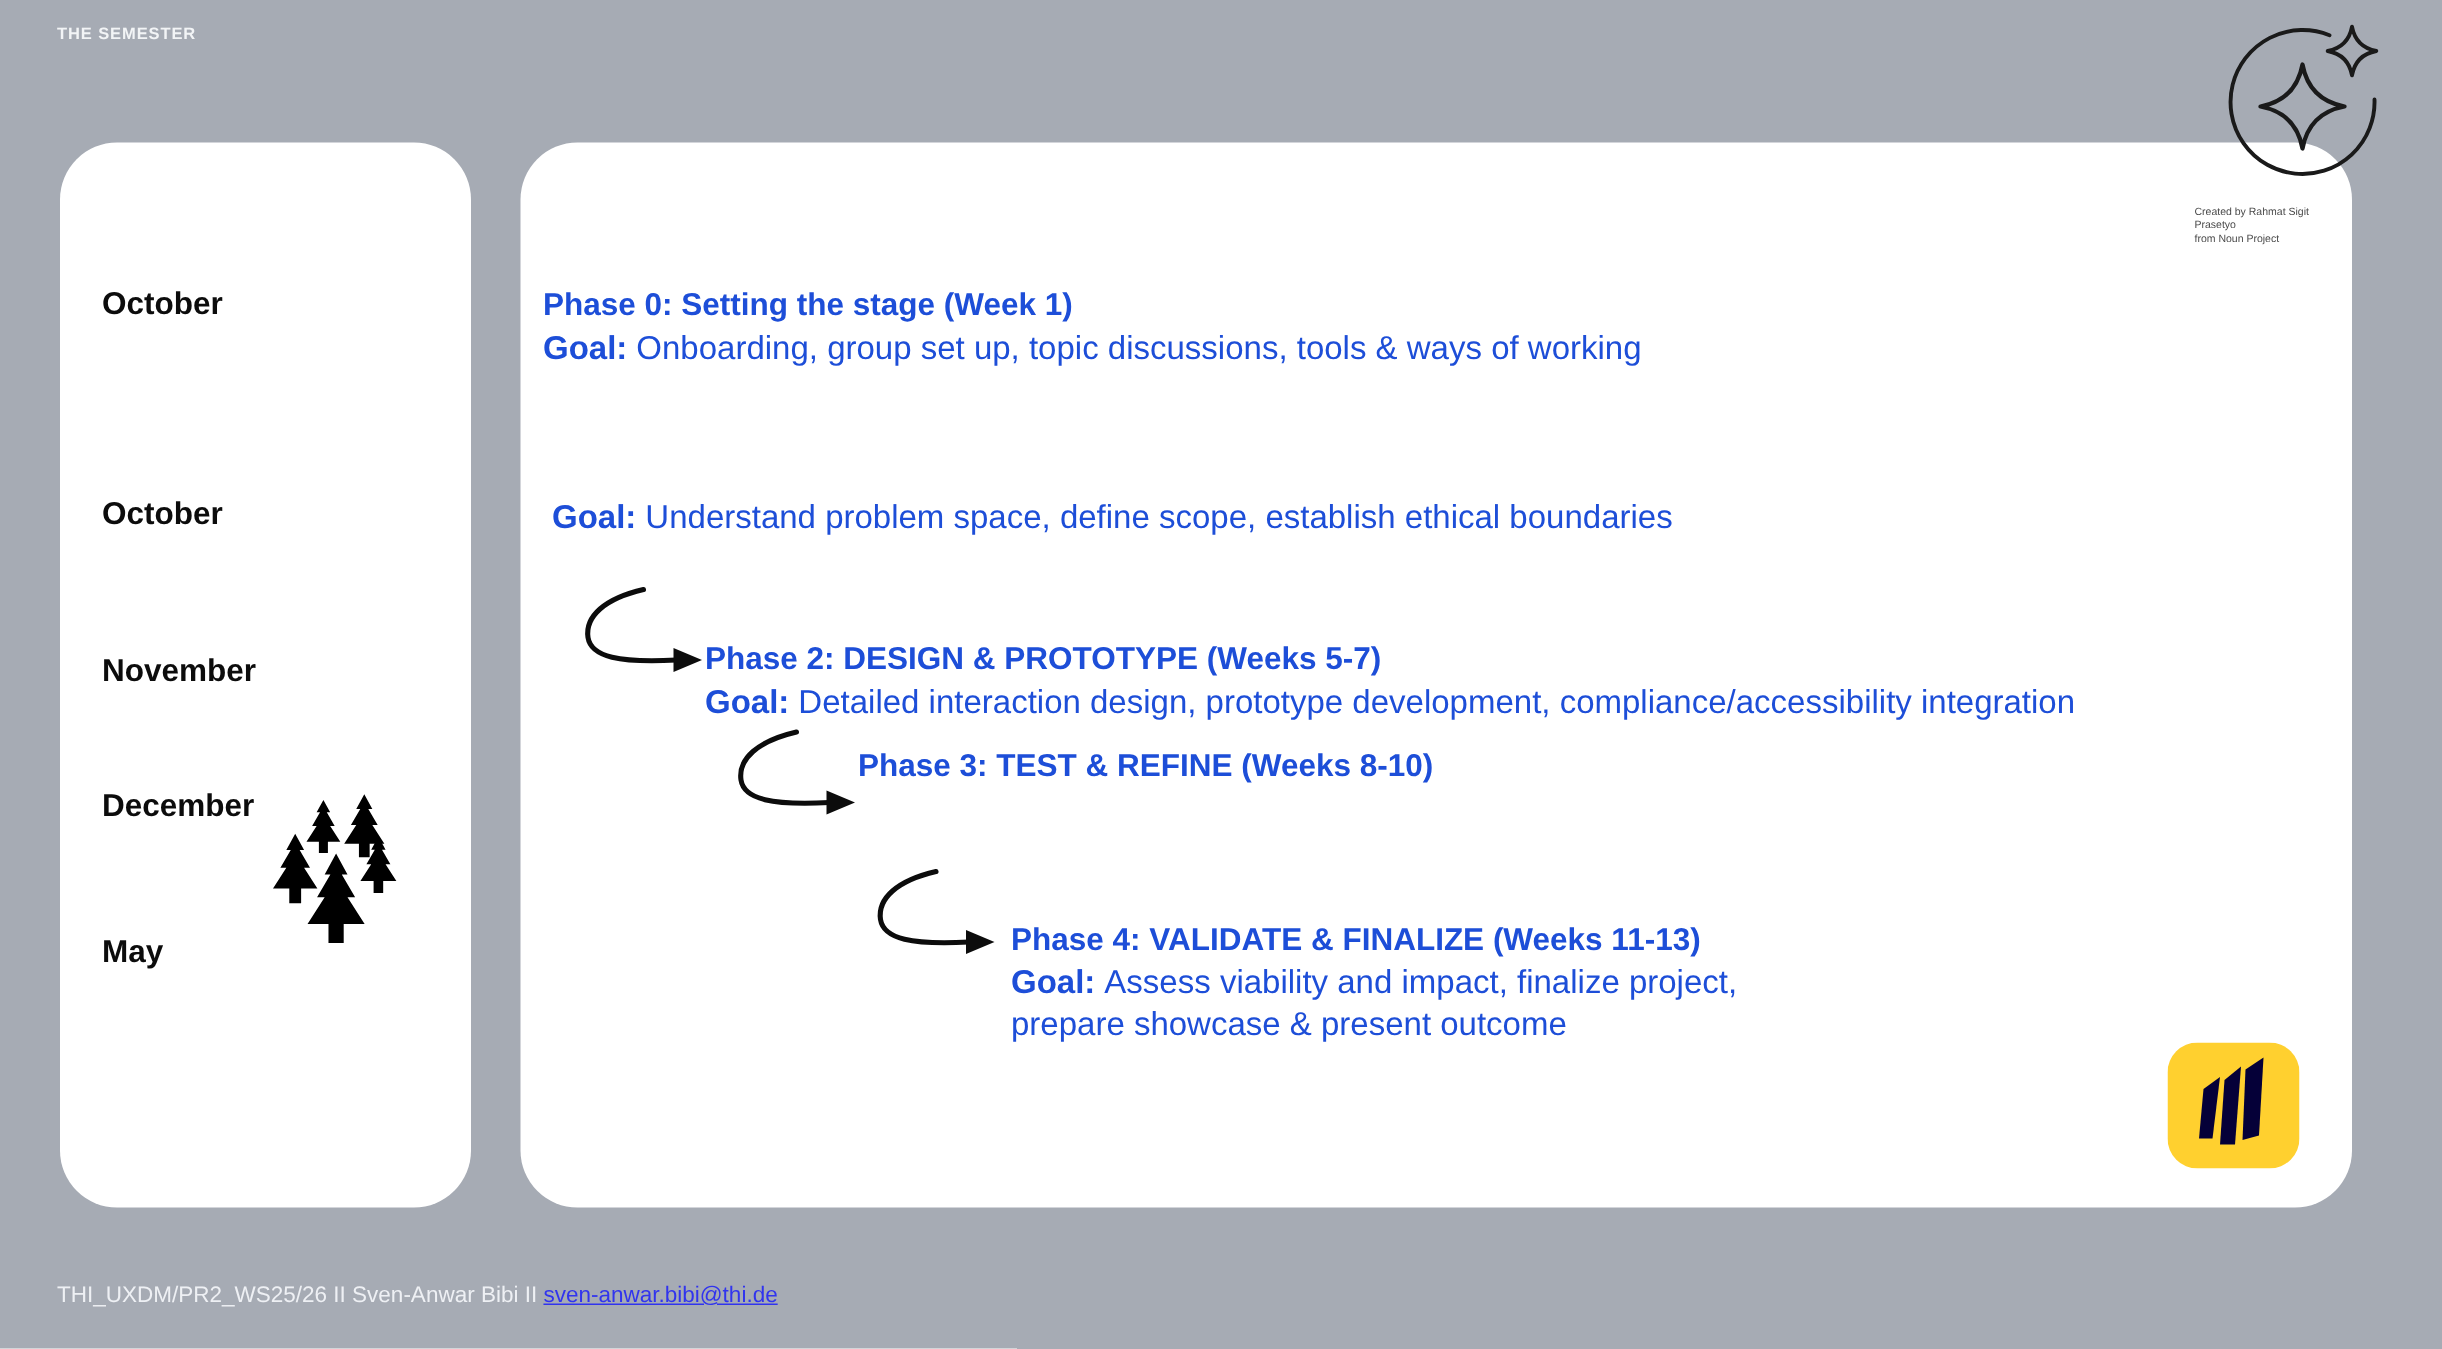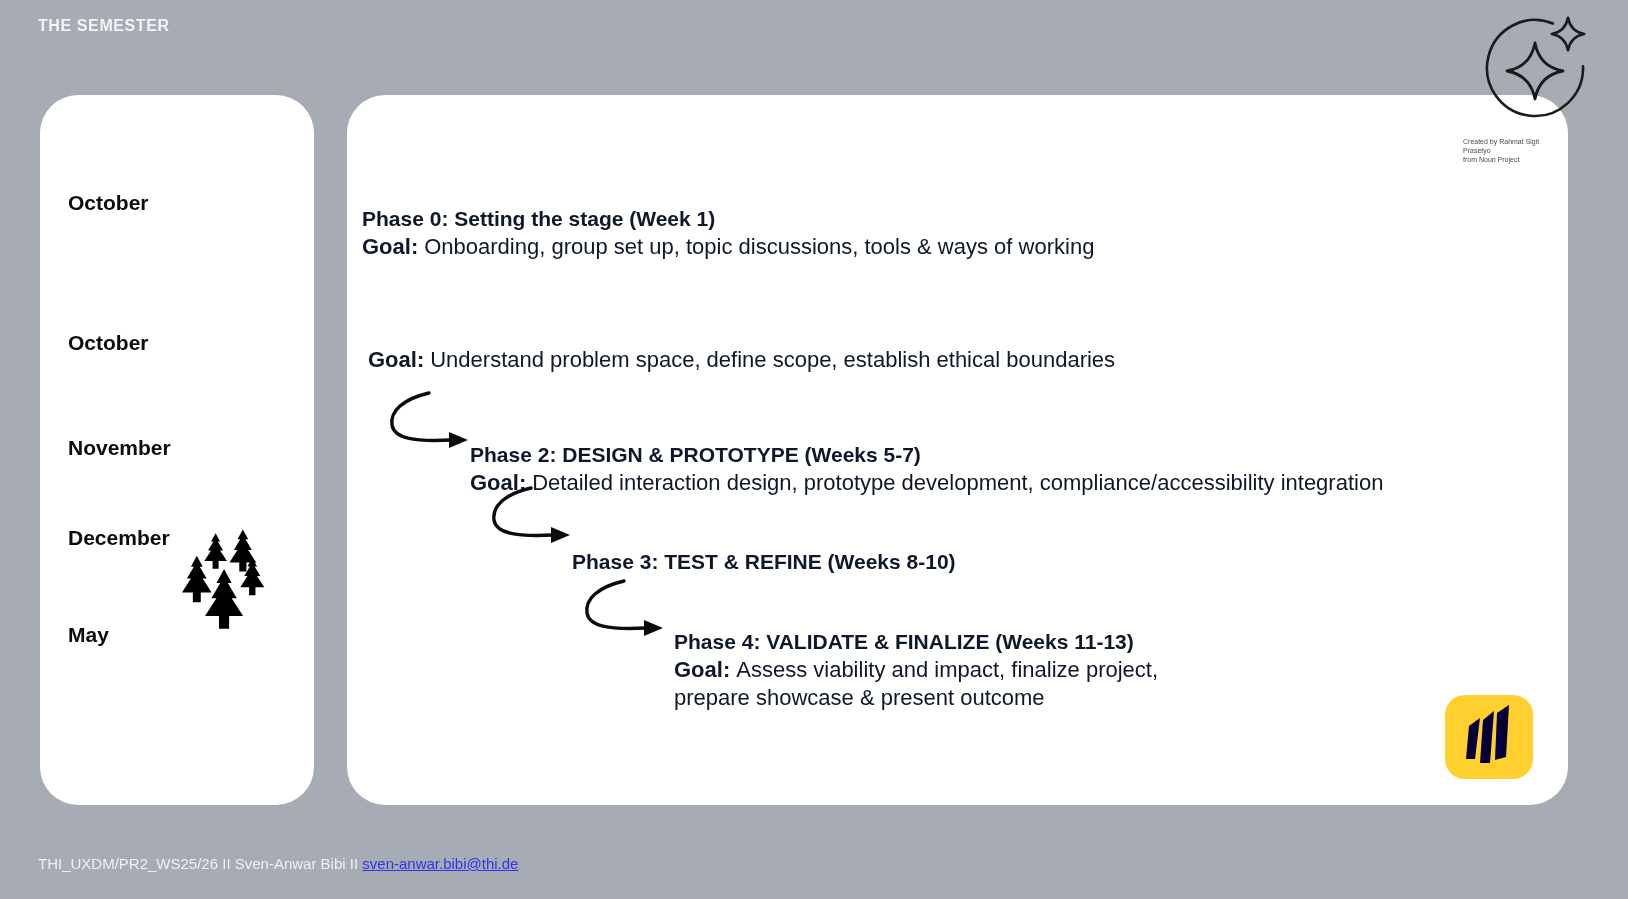--- a/index.html
+++ b/index.html
@@ -7,30 +7,30 @@
     width:1628px;height:899px;position:relative;overflow:hidden;
     background:#a6abb4;
     font-family:"Liberation Sans",sans-serif;
   }
   .panel{position:absolute;background:#ffffff;border-radius:38px;}
   #sidebar-panel{left:40px;top:95px;width:274px;height:710px;}
   #main-panel{left:347px;top:95px;width:1221px;height:710px;}
 
   .slide-title{
     position:absolute;left:38px;top:17px;
-    font-size:16px;font-weight:bold;letter-spacing:.6px;
+    font-size:11px;font-weight:bold;letter-spacing:.6px;
     color:#f2f4f6;
   }
 
   .month{
     position:absolute;left:28px;
     font-size:21px;font-weight:bold;color:#0c0c0c;
   }
 
-  .phase{position:absolute;color:#0f172a;margin-top:15px;}
+  .phase{position:absolute;color:#1d4ed8;}
   .phase-title{font-size:21px;font-weight:bold;line-height:28px;white-space:nowrap;}
   .phase-goal{font-size:22px;line-height:28px;white-space:nowrap;}
   .goal-label{font-weight:bold;margin-right:6px;}
 
   .arrow{position:absolute;}
 
   .attribution{
     position:absolute;left:1116px;top:42px;
     font-size:7px;line-height:9px;color:#4a4a4a;
   }
@@ -95,21 +95,21 @@
   <div class="phase" style="left:123px;top:331px">
     <div class="phase-title">Phase 2: DESIGN &amp; PROTOTYPE (Weeks 5-7)</div>
     <div class="phase-goal"><span class="goal-label">Goal:</span><span>Detailed interaction design, prototype development, compliance/accessibility integration</span></div>
   </div>
 
   <svg class="arrow" style="left:138px;top:389px" width="90" height="60" viewBox="0 0 90 60">
     <path d="M46 4 C20 10, 7 22, 9 36 C11 49, 30 53, 68 51" fill="none" stroke="#0c0c0c" stroke-width="3.4" stroke-linecap="round"></path>
     <polygon points="66,43 85,51 66,59" fill="#0c0c0c"></polygon>
   </svg>
 
-  <div class="phase" style="left:225px;top:438px">
+  <div class="phase" style="left:225px;top:402px">
     <div class="phase-title">Phase 3: TEST &amp; REFINE (Weeks 8-10)</div>
   </div>
 
   <svg class="arrow" style="left:231px;top:482px" width="90" height="60" viewBox="0 0 90 60">
     <path d="M46 4 C20 10, 7 22, 9 36 C11 49, 30 53, 68 51" fill="none" stroke="#0c0c0c" stroke-width="3.4" stroke-linecap="round"></path>
     <polygon points="66,43 85,51 66,59" fill="#0c0c0c"></polygon>
   </svg>
 
   <div class="phase" style="left:327px;top:518px">
     <div class="phase-title">Phase 4: VALIDATE &amp; FINALIZE (Weeks 11-13)</div>

